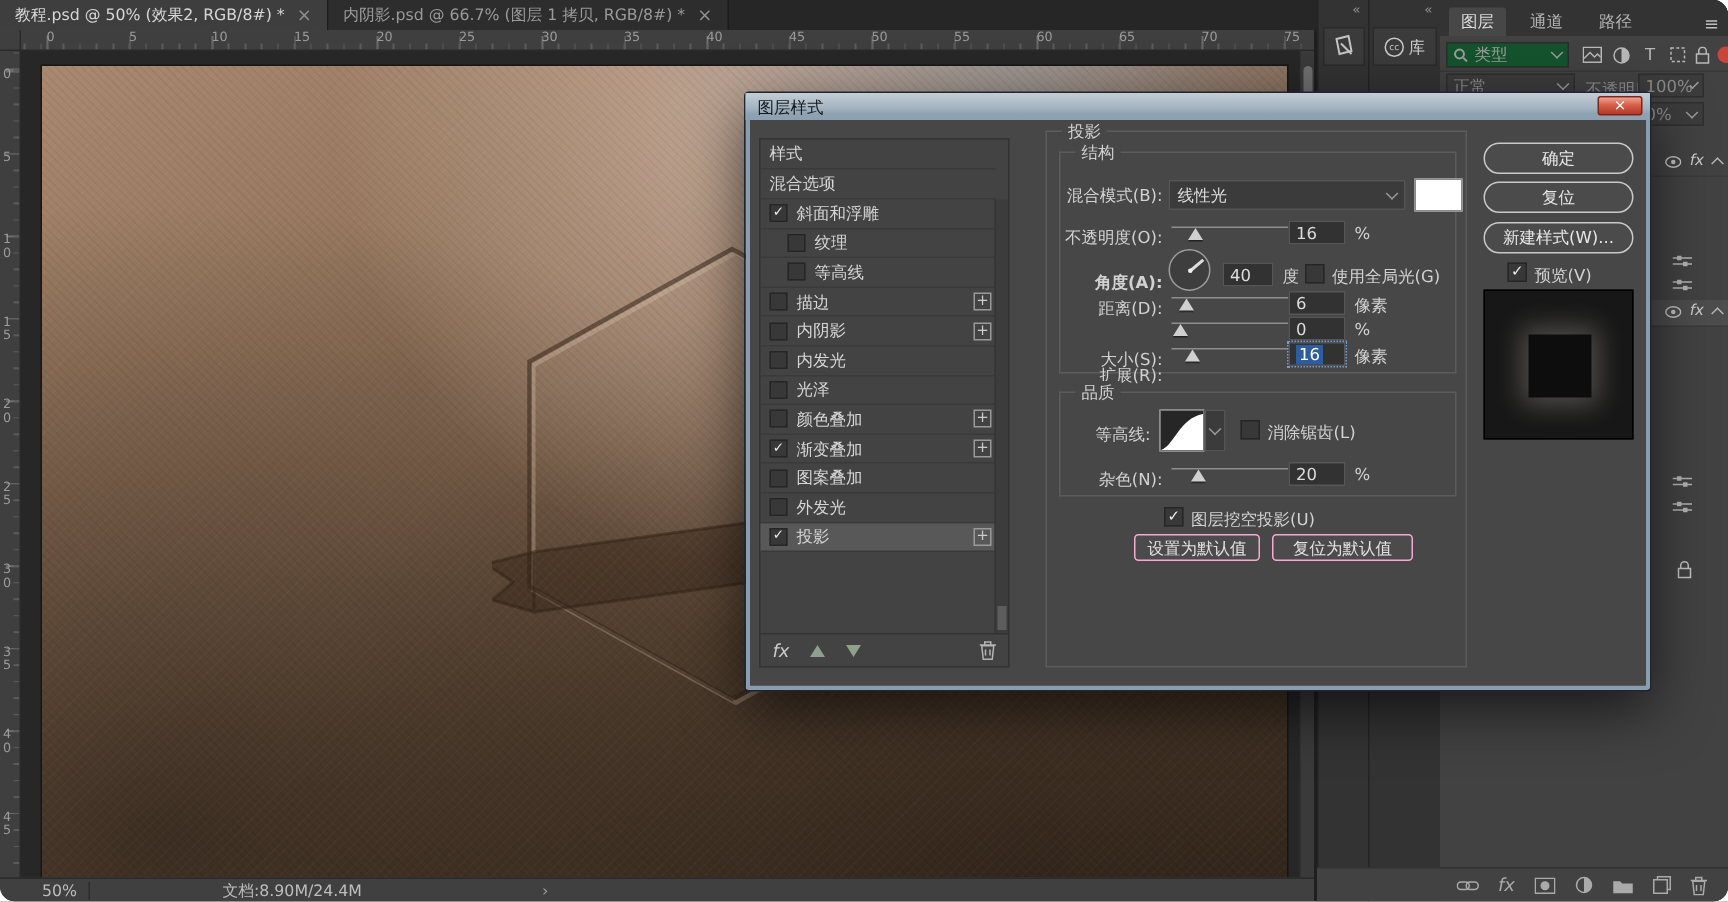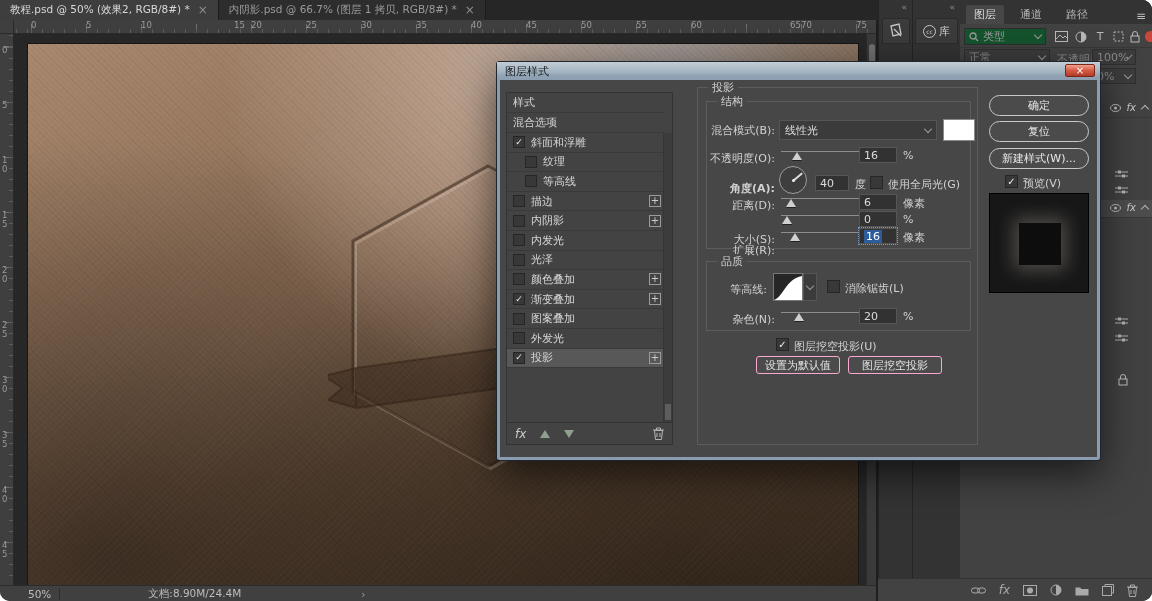--- a/index.html
+++ b/index.html
@@ -164,31 +164,31 @@
       <span>内阴影.psd @ 66.7% (图层 1 拷贝, RGB/8#) *</span>
       <span class="tabclose">×</span>
     </div>
   </div>
 
   <div class="abs ruler-corner"></div>
   <div class="abs ruler-top">
       <span class="rnum" style="left: 17px;">0</span>
       <span class="rnum" style="left: 72px;">5</span>
       <span class="rnum" style="left: 127px;">10</span>
-      <span class="rnum" style="left: 182px; margin-left: 38px;">15</span>
+      <span class="rnum" style="left: 182px;">15</span>
       <span class="rnum" style="left: 237px;">20</span>
       <span class="rnum" style="left: 292px;">25</span>
       <span class="rnum" style="left: 347px;">30</span>
       <span class="rnum" style="left: 402px;">35</span>
       <span class="rnum" style="left: 457px;">40</span>
       <span class="rnum" style="left: 512px;">45</span>
       <span class="rnum" style="left: 567px;">50</span>
       <span class="rnum" style="left: 622px;">55</span>
       <span class="rnum" style="left: 677px;">60</span>
-      <span class="rnum" style="left: 776px;">65</span>
+      <span class="rnum" style="left: 732px;">65</span>
       <span class="rnum" style="left: 787px; text-align: right;">70</span>
       <span class="rnum" style="left: 842px;">75</span>
     </div>
   <div class="abs ruler-left">
       <span class="rnumv" style="top: 12px;">0</span>
       <span class="rnumv" style="top: 67px;">5</span>
       <span class="rnumv" style="top: 122px;">1
 0</span>
       <span class="rnumv" style="top: 177px;">1
 5</span>
@@ -566,21 +566,21 @@
           <div class="vbox" style="left:152px;top:46px;">
               <span>20</span>
             </div>
           <span class="unit" style="left:196px;top:48px;">%</span>
         </div>
 
         <span class="ckb" style="position:absolute;left:78px;top:250px;">✓</span>
         <span class="unit" style="left:96px;top:251px;">图层挖空投影(U)</span>
 
         <div class="pbtn" style="left:58px;top:268px;width:84px;">设置为默认值</div>
-        <div class="pbtn" style="left:150px;top:268px;width:94px;">图层挖空投影</div>
+        <div class="pbtn" style="left:150px;top:268px;width:94px;">复位为默认值</div>
       </div>
 
       <div class="actbtn" style="top:15px;">确定</div>
       <div class="actbtn" style="top:41px;">复位</div>
       <div class="actbtn" style="top:68px;">新建样式(W)...</div>
       <span class="ckb" style="position:absolute;left:505px;top:95px;">✓</span>
       <span class="unit" style="left:523px;top:96px;">预览(V)</span>
       <div class="prev-thumb">
         <div class="prev-square"></div>
       </div>

